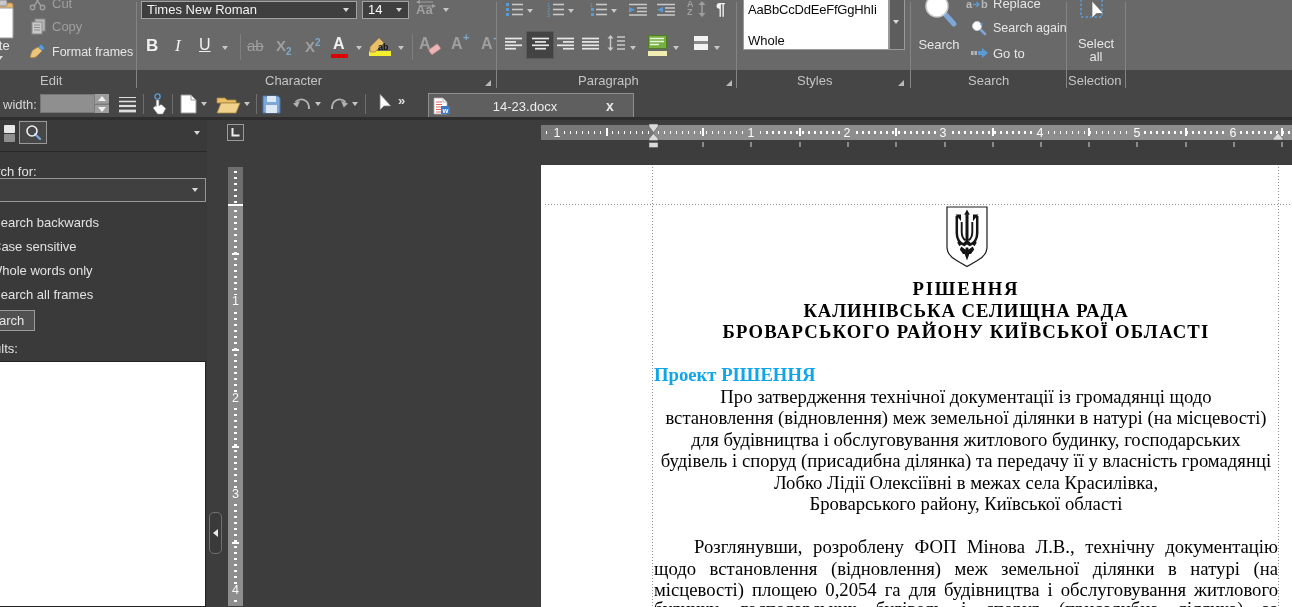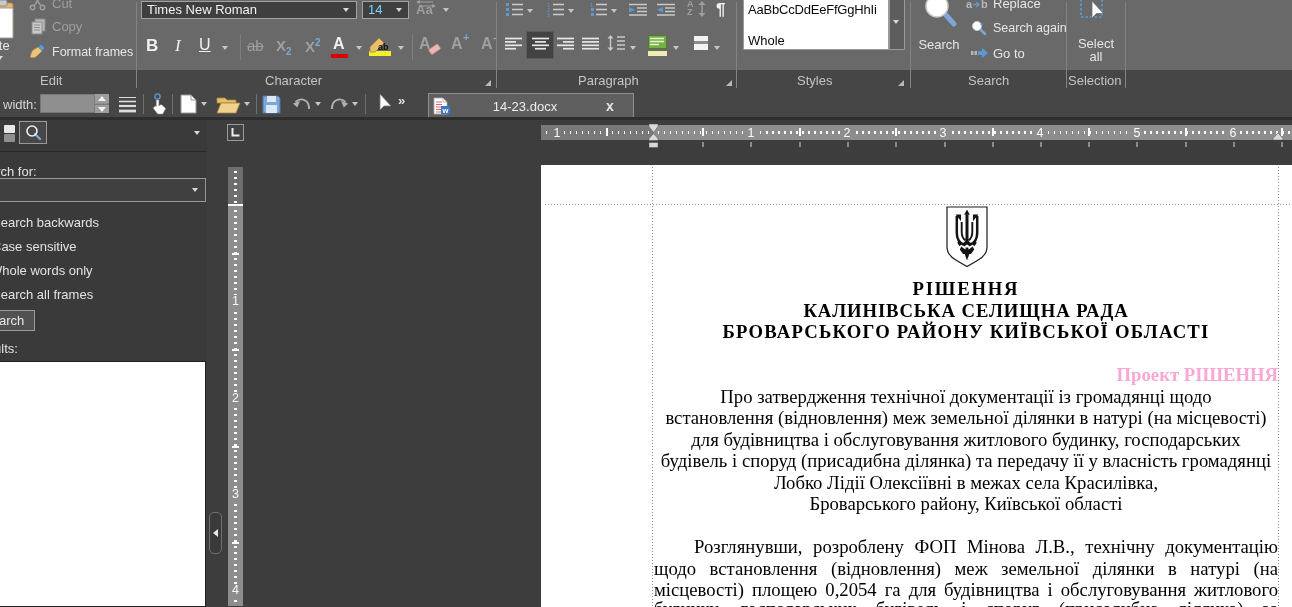--- a/index.html
+++ b/index.html
@@ -37,21 +37,21 @@
 <div class="a" style="left:52px;top:19px;color:#9f9f9f;font-size:13px">Copy</div>
 <svg style="left:29px;top:42px" width="19" height="19" viewBox="0 0 19 19">
     <path d="M12 2 l4 4 -3 3 -4 -4 z" fill="#5b9bd5" stroke="#3a6ea5" stroke-width="0.8"></path>
     <path d="M9 5 l4 4 -5 5 c-2 2 -5 2 -7 1 1 -2 1 -5 3 -7 z" fill="#ecc57c" stroke="#b08948" stroke-width="0.9"></path>
   </svg>
 <div class="a" style="left:52px;top:45px;color:#e6e6e6;font-size:12.5px">Format frames</div>
 <div class="lbl" style="left:40px;top:73px">Edit</div>
 <div class="sep" style="left:136px;top:2px;height:86px"></div>
 <div class="a" style="left:141px;top:1px;width:216px;height:18px;background:#3f3f3f;border:1px solid #a2a2a2;color:#f2f2f2;font-size:13px;line-height:16px;padding-left:5px">Times New Roman</div>
 <div class="dd" style="left:343px;top:8px"></div>
-<div class="a" style="left:362px;top:1px;width:47px;height:18px;background:#3f3f3f;border:1px solid #a2a2a2;color:#7dd3fc;font-size:13px;line-height:16px;padding-left:5px">14</div>
+<div class="a" style="left:362px;top:1px;width:47px;height:18px;background:#3f3f3f;border:1px solid #a2a2a2;color:#ffffff;font-size:13px;line-height:16px;padding-left:5px">14</div>
 <div class="dd" style="left:396px;top:8px"></div>
 <div class="a" style="left:416px;top:2px;color:#9f9f9f;font-size:13px;font-weight:bold">Aa</div>
 <svg style="left:415px;top:0px" width="22" height="8" viewBox="0 0 22 8">
     <path d="M2 2 h16 M4 6 h16" stroke="#9f9f9f" stroke-width="1.2" fill="none"></path>
     <path d="M5 0 l-4 2 4 2 z M17 4 l4 2 -4 2 z" fill="#9f9f9f"></path>
   </svg>
 <div class="dd2" style="left:443px;top:8px"></div>
 <div class="a" style="left:146px;top:36px;color:#f0f0f0;font-size:17px;font-weight:bold">B</div>
 <div class="a" style="left:175px;top:36px;color:#f0f0f0;font-size:17px;font-style:italic;font-family:'Liberation Serif',serif">I</div>
 <div class="a" style="left:199px;top:36px;color:#f0f0f0;font-size:16px;text-decoration:underline">U</div>
@@ -368,21 +368,21 @@
     <path d="M21 3.4 l2.8 5.4 h-5.6 z" fill="#141414"></path>
     <path d="M21 33.5 l4.6 4.2 -1.6 2.9 -3 -2.2 -3 2.2 -1.6 -2.9 z" fill="#141414"></path>
     <path d="M12.8 34.4 l2.6 4 -1.9 1.8 -2.2 -3.4 z" fill="#141414"></path>
     <path d="M29.2 34.4 l-2.6 4 1.9 1.8 2.2 -3.4 z" fill="#141414"></path>
     <path d="M15.3 40.6 l5.7 4.2 5.7 -4.2 1.5 2.9 -3.2 4.4 h-8 l-3.2 -4.4 z" fill="#141414"></path>
     <path d="M19.8 41.5 h2.4 l1.3 6 -2.5 7 -2.5 -7 z" fill="#141414"></path>
   </svg>
 <div class="a" style="left:654px;top:278.0px;width:624px;height:21.5px;font-family:'Liberation Serif',serif;font-size:18.7px;line-height:21.5px;color:#000;white-space:nowrap;font-weight:bold;text-align:center;letter-spacing:1.80px;">РІШЕННЯ</div>
 <div class="a" style="left:654px;top:299.5px;width:624px;height:21.5px;font-family:'Liberation Serif',serif;font-size:18.7px;line-height:21.5px;color:#000;white-space:nowrap;font-weight:bold;text-align:center;letter-spacing:0.90px;">КАЛИНІВСЬКА СЕЛИЩНА РАДА</div>
 <div class="a" style="left:654px;top:321.0px;width:624px;height:21.5px;font-family:'Liberation Serif',serif;font-size:18.7px;line-height:21.5px;color:#000;white-space:nowrap;font-weight:bold;text-align:center;letter-spacing:1.20px;">БРОВАРСЬКОГО РАЙОНУ КИЇВСЬКОЇ ОБЛАСТІ</div>
-<div class="a" style="left:654px;top:364.0px;width:624px;height:21.5px;font-family:'Liberation Serif',serif;font-size:18.7px;line-height:21.5px;color:#f9a8d4;white-space:nowrap;font-weight:bold;text-align:right;">Проект РІШЕННЯ</div>
+<div class="a" style="left:654px;top:364.0px;width:624px;height:21.5px;font-family:'Liberation Serif',serif;font-size:18.7px;line-height:21.5px;color:#0ea5e9;white-space:nowrap;font-weight:bold;text-align:left;">Проект РІШЕННЯ</div>
 <div class="a" style="left:654px;top:385.5px;width:624px;height:21.5px;font-family:'Liberation Serif',serif;font-size:18.7px;line-height:21.5px;color:#000;white-space:nowrap;text-align:center;">Про затвердження технічної документації із громадянці щодо</div>
 <div class="a" style="left:654px;top:407.0px;width:624px;height:21.5px;font-family:'Liberation Serif',serif;font-size:18.7px;line-height:21.5px;color:#000;white-space:nowrap;text-align:center;">встановлення (відновлення) меж земельної ділянки в натурі (на місцевості)</div>
 <div class="a" style="left:654px;top:428.5px;width:624px;height:21.5px;font-family:'Liberation Serif',serif;font-size:18.7px;line-height:21.5px;color:#000;white-space:nowrap;text-align:center;">для будівництва і обслуговування житлового будинку, господарських</div>
 <div class="a" style="left:654px;top:450.0px;width:624px;height:21.5px;font-family:'Liberation Serif',serif;font-size:18.7px;line-height:21.5px;color:#000;white-space:nowrap;text-align:center;">будівель і споруд (присадибна ділянка) та передачу її у власність громадянці</div>
 <div class="a" style="left:654px;top:471.5px;width:624px;height:21.5px;font-family:'Liberation Serif',serif;font-size:18.7px;line-height:21.5px;color:#000;white-space:nowrap;text-align:center;">Лобко Лідії Олексіївні в межах села Красилівка,</div>
 <div class="a" style="left:654px;top:493.0px;width:624px;height:21.5px;font-family:'Liberation Serif',serif;font-size:18.7px;line-height:21.5px;color:#000;white-space:nowrap;text-align:center;">Броварського району, Київської області</div>
 <div class="a" style="left:654px;top:536.0px;width:624px;height:21.5px;font-family:'Liberation Serif',serif;font-size:18.7px;line-height:21.5px;color:#000;white-space:nowrap;text-align:justify;text-align-last:justify;white-space:normal;overflow:hidden;text-indent:40px;">Розглянувши,&nbsp;розроблену&nbsp;ФОП&nbsp;Мінова&nbsp;Л.В.,&nbsp;технічну&nbsp;документацію</div>
 <div class="a" style="left:654px;top:557.5px;width:624px;height:21.5px;font-family:'Liberation Serif',serif;font-size:18.7px;line-height:21.5px;color:#000;white-space:nowrap;text-align:justify;text-align-last:justify;white-space:normal;overflow:hidden;">щодо&nbsp;встановлення&nbsp;(відновлення)&nbsp;меж&nbsp;земельної&nbsp;ділянки&nbsp;в&nbsp;натурі&nbsp;(на</div>
 <div class="a" style="left:654px;top:579.0px;width:624px;height:21.5px;font-family:'Liberation Serif',serif;font-size:18.7px;line-height:21.5px;color:#000;white-space:nowrap;text-align:justify;text-align-last:justify;white-space:normal;overflow:hidden;">місцевості)&nbsp;площею&nbsp;0,2054&nbsp;га&nbsp;для&nbsp;будівництва&nbsp;і&nbsp;обслуговування&nbsp;житлового</div>
 <div class="a" style="left:654px;top:597.5px;width:624px;height:21.5px;font-family:'Liberation Serif',serif;font-size:18.7px;line-height:21.5px;color:#000;white-space:nowrap;text-align:justify;text-align-last:justify;white-space:normal;overflow:hidden;">будинку,&nbsp;господарських&nbsp;будівель&nbsp;і&nbsp;споруд&nbsp;(присадибна&nbsp;ділянка)&nbsp;за</div>

